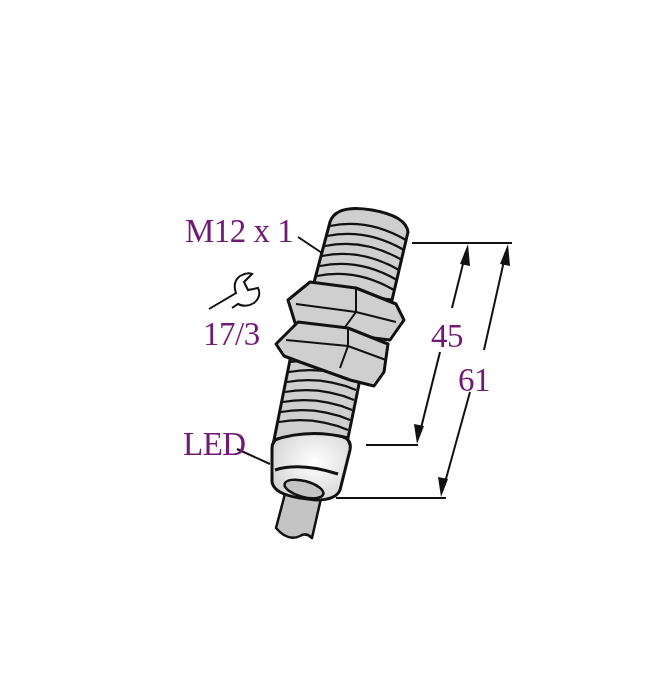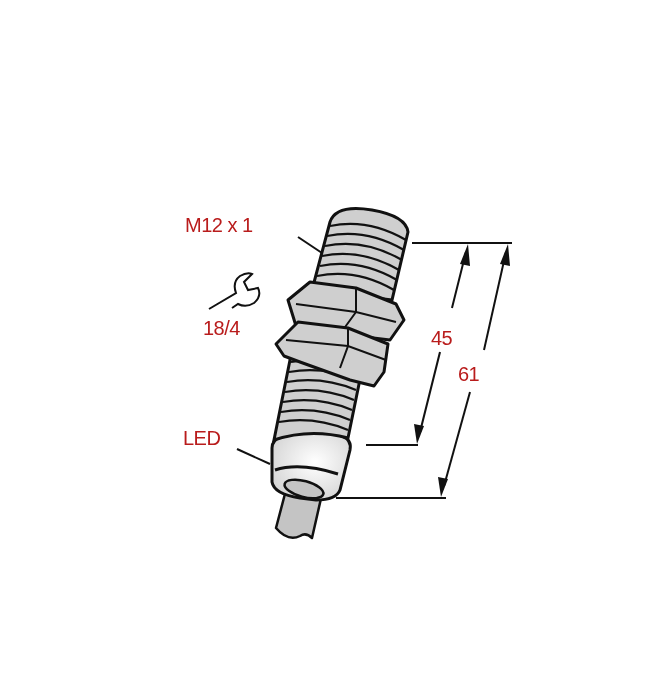--- a/index.html
+++ b/index.html
@@ -1,18 +1,18 @@
 <!DOCTYPE html>
 <html><head>
   <meta charset="utf-8">
   <style>
     html, body { margin: 0; padding: 0; background: #ffffff; }
     body { width: 653px; height: 700px; position: relative; overflow: hidden; }
     #canvas { position: absolute; left: 0; top: 0; width: 653px; height: 700px; }
-    .lbl { position: absolute; font-family: Liberation Sans, sans-serif; color: #b91c1c; font-size: 20px; line-height: 1; white-space: nowrap; letter-spacing: -0.5px; }
+    .lbl { position: absolute; font-family: Liberation Serif, serif; color: #701a75; font-size: 33px; line-height: 1; white-space: nowrap; letter-spacing: -0.5px; }
   </style>
 </head>
 <body>
 
 <div id="canvas">
   <svg width="653" height="700" viewBox="0 0 653 700" xmlns="http://www.w3.org/2000/svg">
     <defs>
       <radialGradient id="capGrad" cx="0.55" cy="0.45" r="0.6">
         <stop offset="0" stop-color="#ffffff"></stop>
         <stop offset="1" stop-color="#d6d6d6"></stop>
@@ -88,17 +88,17 @@
       <polygon points="417,444 414,424 424,426" stroke="none"></polygon>
 
       <line x1="506" y1="252" x2="484" y2="350"></line>
       <line x1="470" y1="392" x2="444" y2="486"></line>
       <polygon points="508,244 500,264 510,266" stroke="none"></polygon>
       <polygon points="441,497 438,477 448,479" stroke="none"></polygon>
     </g>
   </svg>
 
   <span class="lbl" style="left:185px; top:215px;">M12 x 1</span>
-  <span class="lbl" style="left:203px; top:318px;">18/4</span>
+  <span class="lbl" style="left:203px; top:318px;">17/3</span>
   <span class="lbl" style="left:183px; top:428px;text-align:center;">LED</span>
-  <span class="lbl" style="left:431px; top:320px;margin-top:8px;">45</span>
+  <span class="lbl" style="left:431px; top:320px;">45</span>
   <span class="lbl" style="left:458px; top:364px;">61</span>
 </div>
 
 </body></html>

